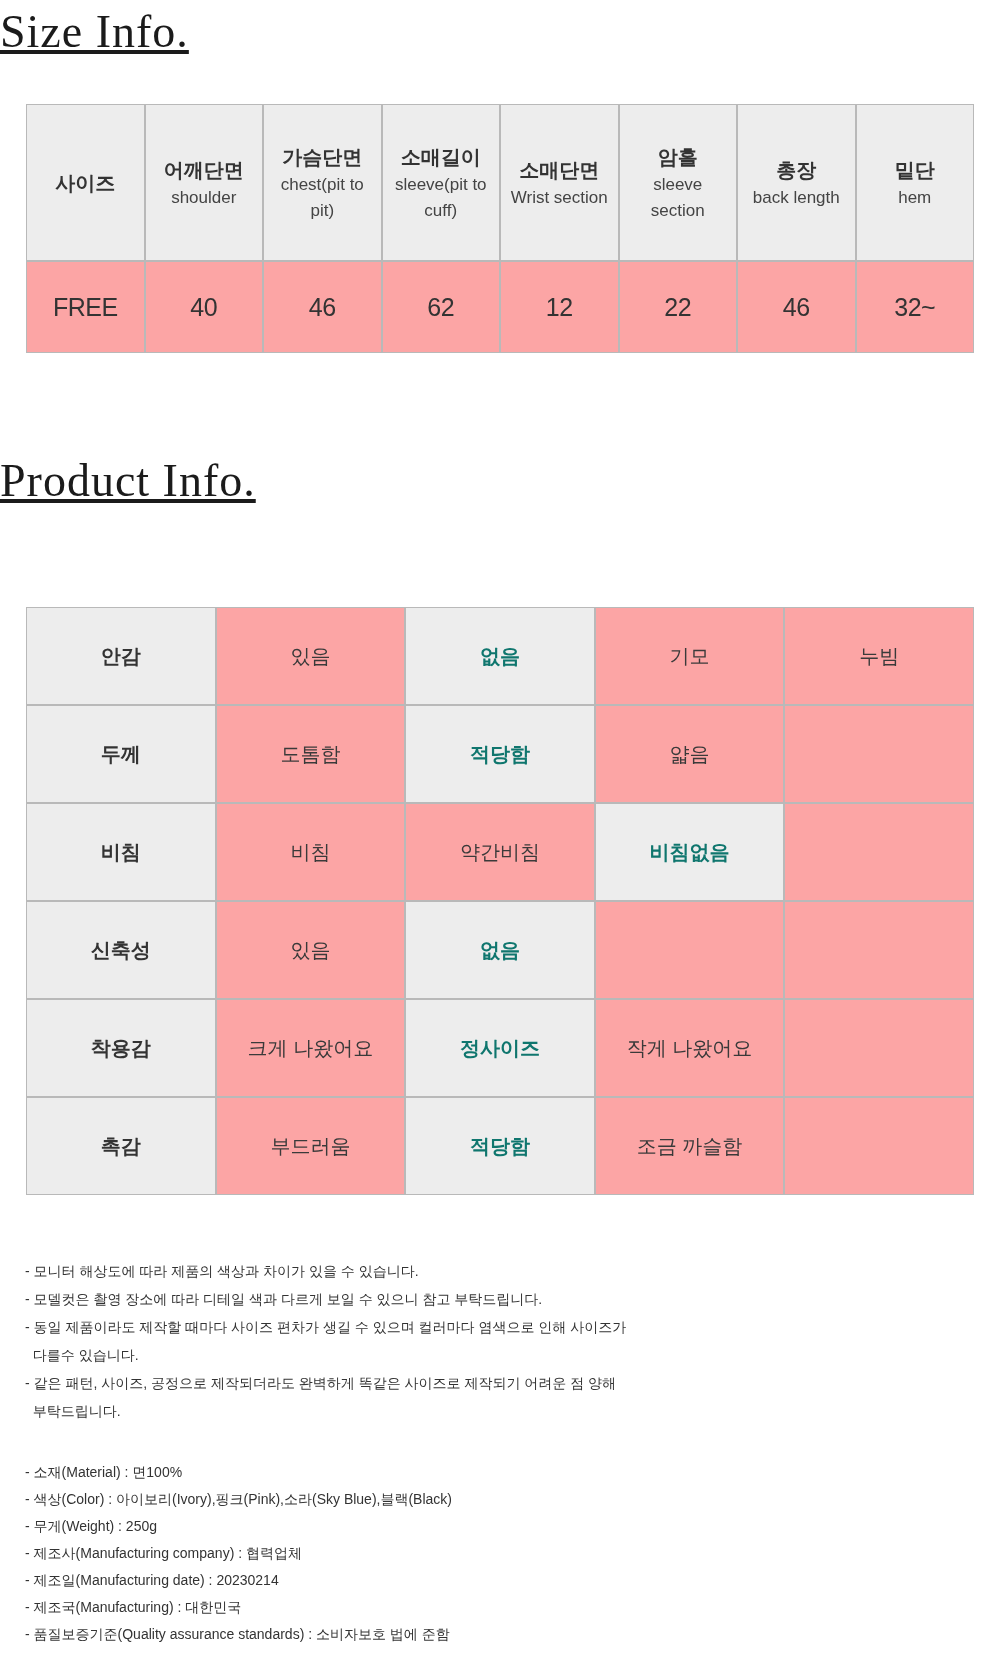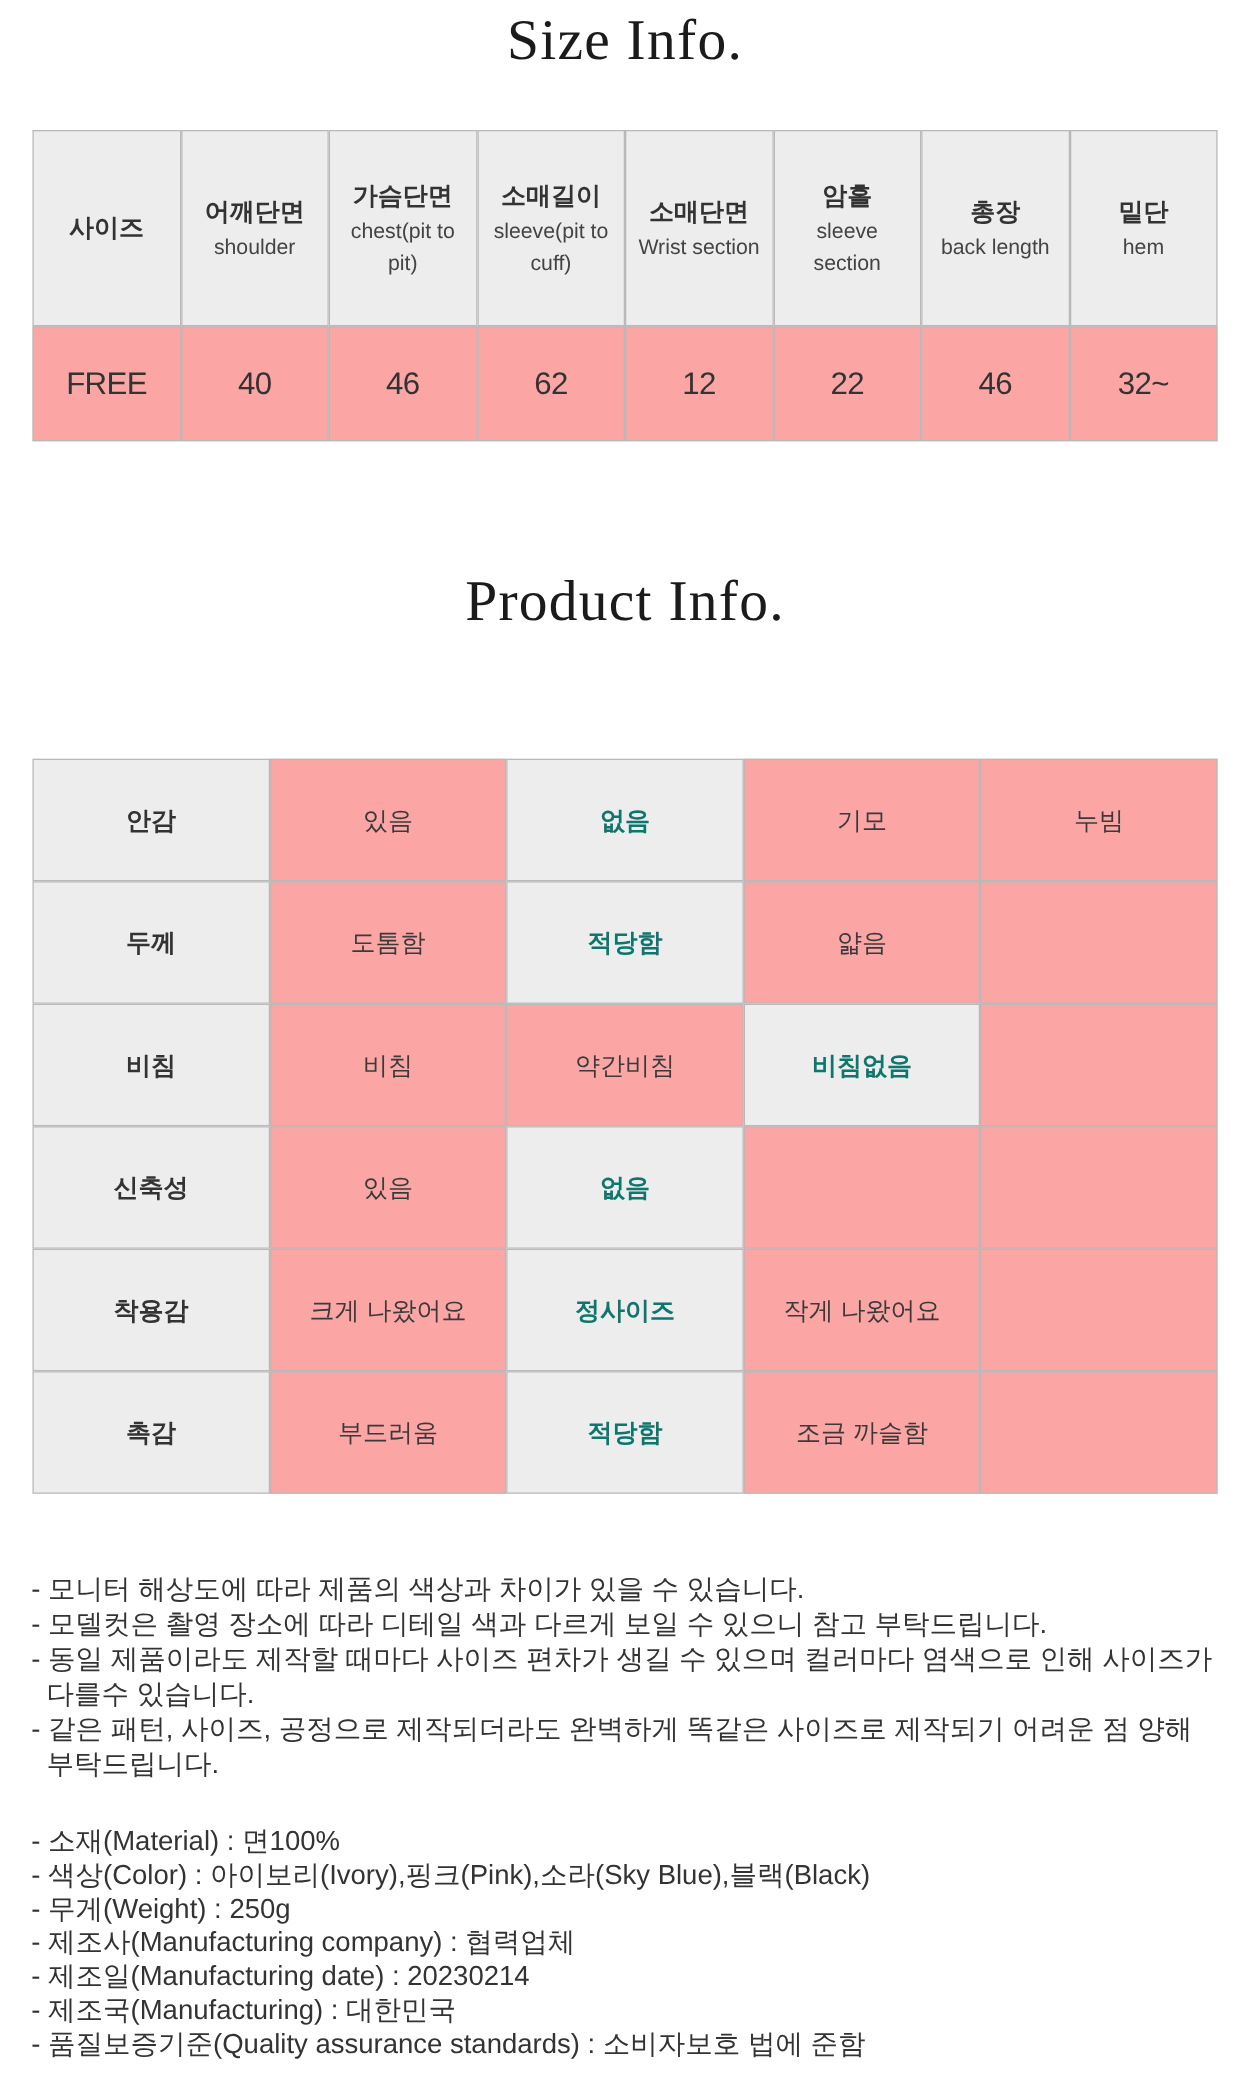--- a/index.html
+++ b/index.html
@@ -5,23 +5,24 @@
   html,body{margin:0;padding:0;background:#ffffff;}
   body{font-family:"Liberation Sans","DejaVu Sans",sans-serif;color:#333;width:1000px;}
   .page{width:1000px;box-sizing:border-box;}
 
   .serif-title{
     font-family:"Liberation Serif","DejaVu Serif",serif;
     font-weight:400;
     font-size:46px;
     line-height:55px;
     letter-spacing:1px;
-    text-align:center;
+    text-align:left;
     color:#1b1b1b;
     margin:0;
+    text-decoration:underline;
   }
   #size-title{margin-top:4px;}
   #product-title{margin-top:100px;margin-bottom:0;}
 
   table{
     border-collapse:separate;
     border-spacing:0;
     table-layout:fixed;
     margin-left:26px;
     width:948px;
@@ -74,21 +75,21 @@
     height:98px;
     font-size:20px;
     color:#3a3a3a;
   }
   #product-table th{font-weight:700;color:#333;}
   #product-table td.sel{font-weight:700;color:#0f766e;}
 
   
   .textblock{
     margin-left:25px;
-    font-size:22px;
+    font-size:14px;
     color:#333;
     white-space:pre-wrap;
   }
   #product-notes{margin-top:62px;line-height:28px;}
   #product-details{margin-top:34px;line-height:27px;}
 </style>
 </head>
 <body>
 
 <div class="page">

